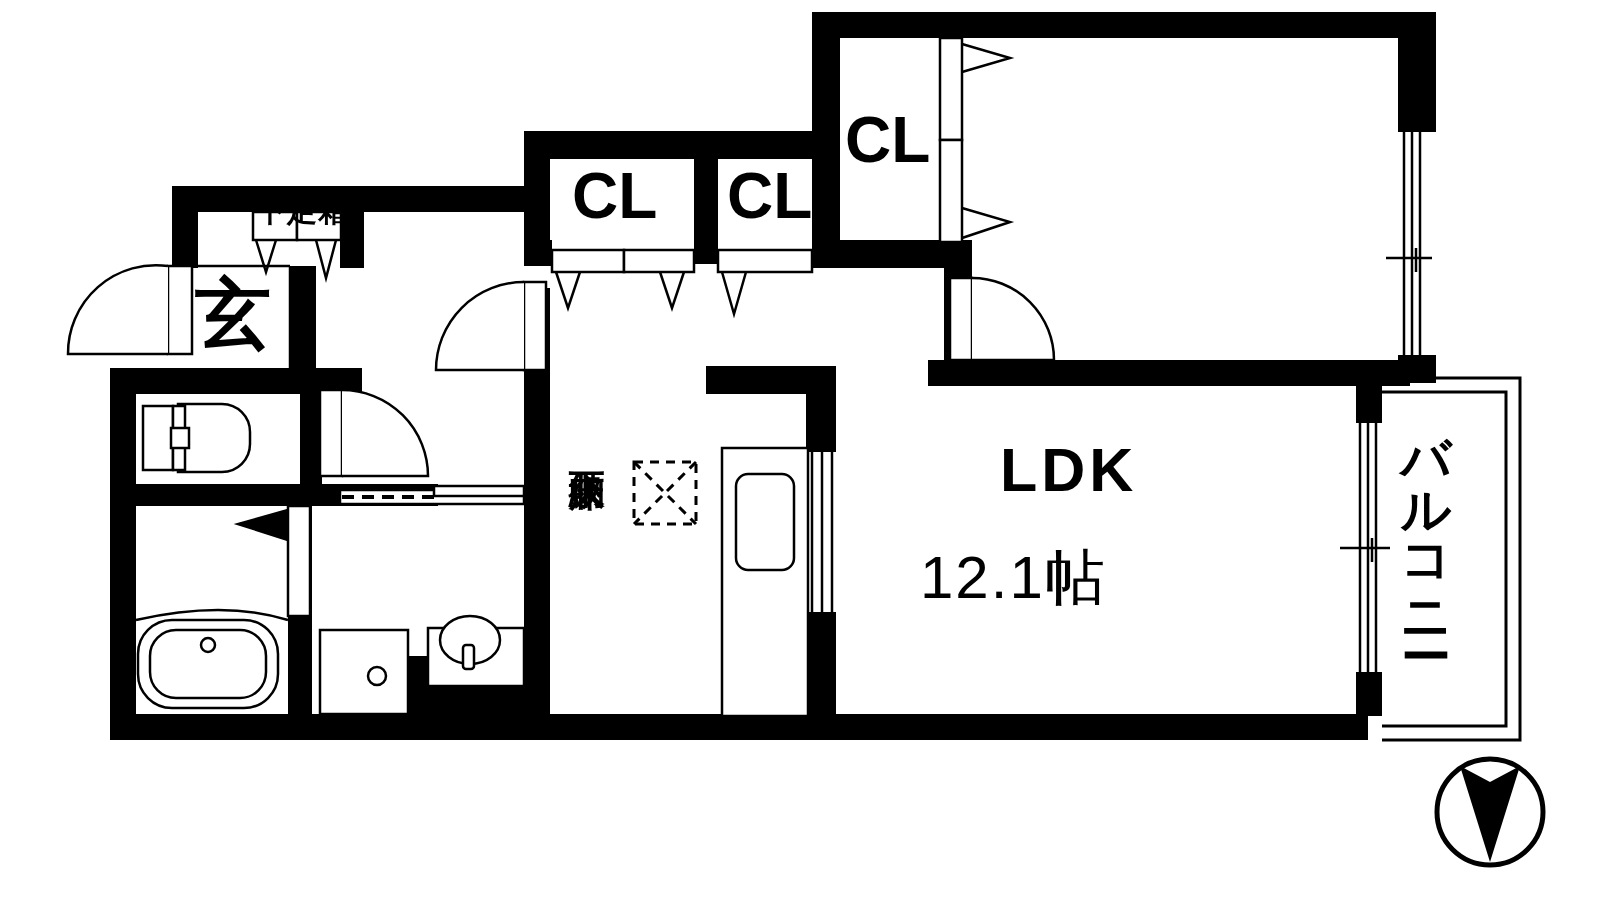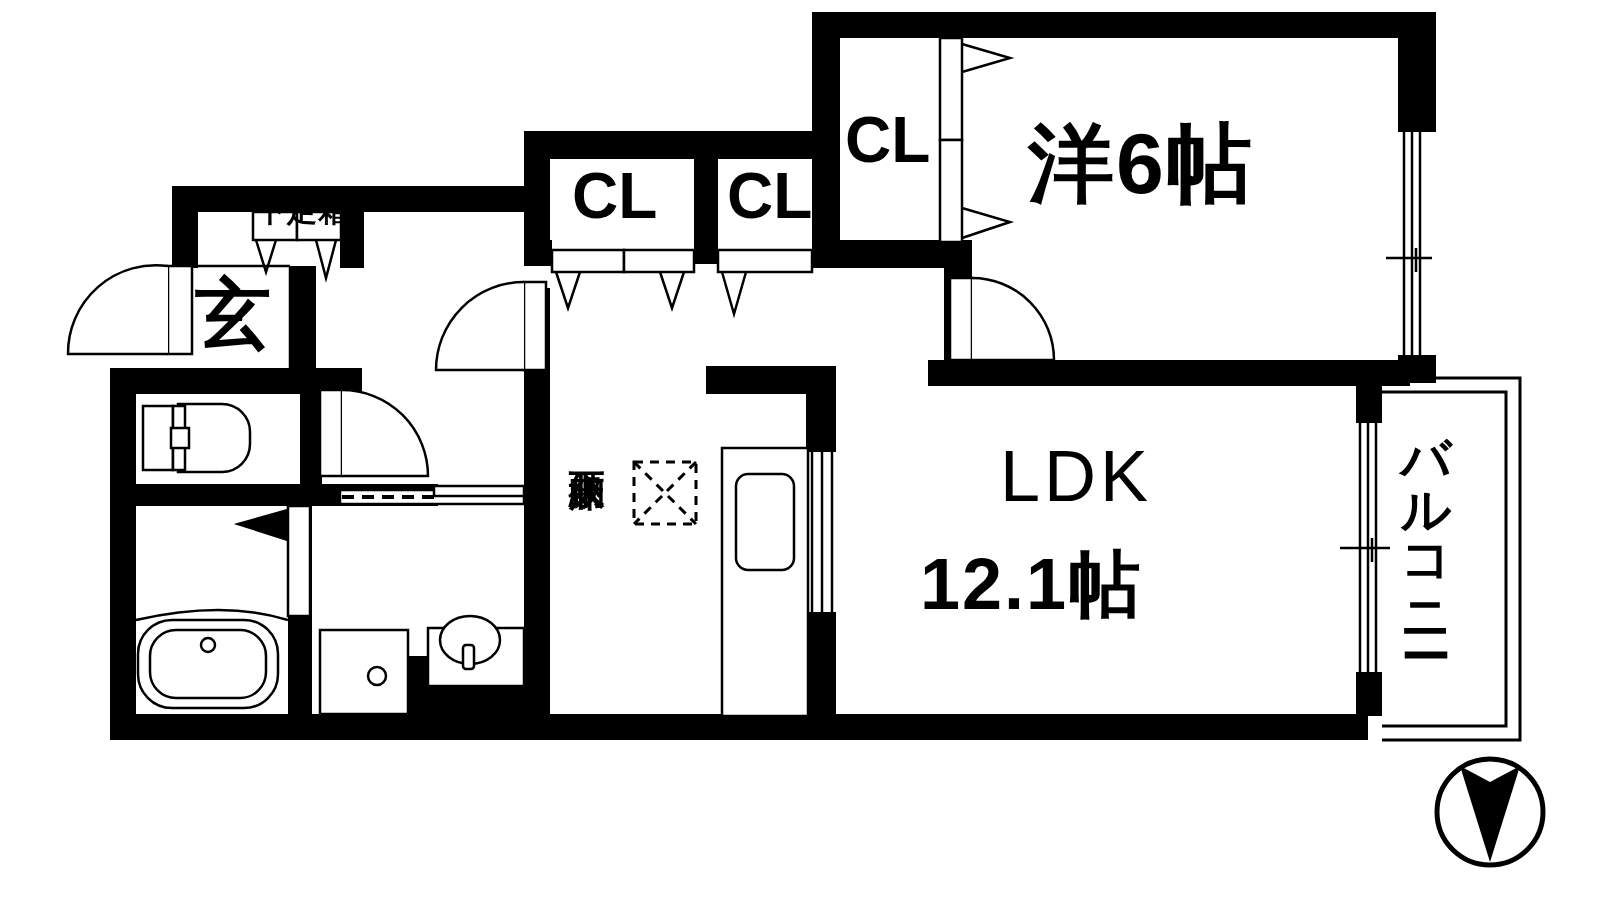--- a/index.html
+++ b/index.html
@@ -206,25 +206,24 @@
       <line x1="696" y1="462" x2="634" y2="524"></line>
     </g>
 
     <g>
       <circle cx="1490" cy="812" r="53" fill="#ffffff" stroke="#000000" stroke-width="5"></circle>
       <polygon points="1460,766 1490,782 1520,766 1490,862" fill="#000000"></polygon>
     </g>
 
   </svg>
 
-  <div class="lbl" style="left:1028px;top:120px;font-size:86px;font-weight:bold;letter-spacing:2px;">洋6帖</div>
-
-  <div class="lbl" style="left:1000px;top:440px;font-size:72px;font-weight:400;letter-spacing:4px;">LDK</div>
-
-  <div class="lbl" style="left:920px;top:548px;font-size:72px;font-weight:700;letter-spacing:2px;">12.1帖</div>
+
+  <div class="lbl" style="left:1000px;top:440px;font-size:61px;font-weight:700;letter-spacing:4px;">LDK</div>
+
+  <div class="lbl" style="left:920px;top:548px;font-size:60px;font-weight:400;letter-spacing:2px;">12.1帖</div>
 
   <div class="lbl vert" style="left:1400px;top:402px;font-size:50px;font-weight:600;height:300px;">バルコニー</div>
 
   <div class="lbl" style="left:195px;top:276px;font-size:76px;font-weight:bold;">玄</div>
 
   <div class="lbl" style="left:256px;top:196px;font-size:30px;font-weight:600;letter-spacing:1px;text-align:center;">下足箱</div>
 
   <div class="lbl vert" style="left:568px;top:444px;font-size:36px;font-weight:600;height:160px;">床下収納</div>
 
   <div class="lbl" style="left:572px;top:164px;font-size:64px;font-weight:600;">CL</div>

